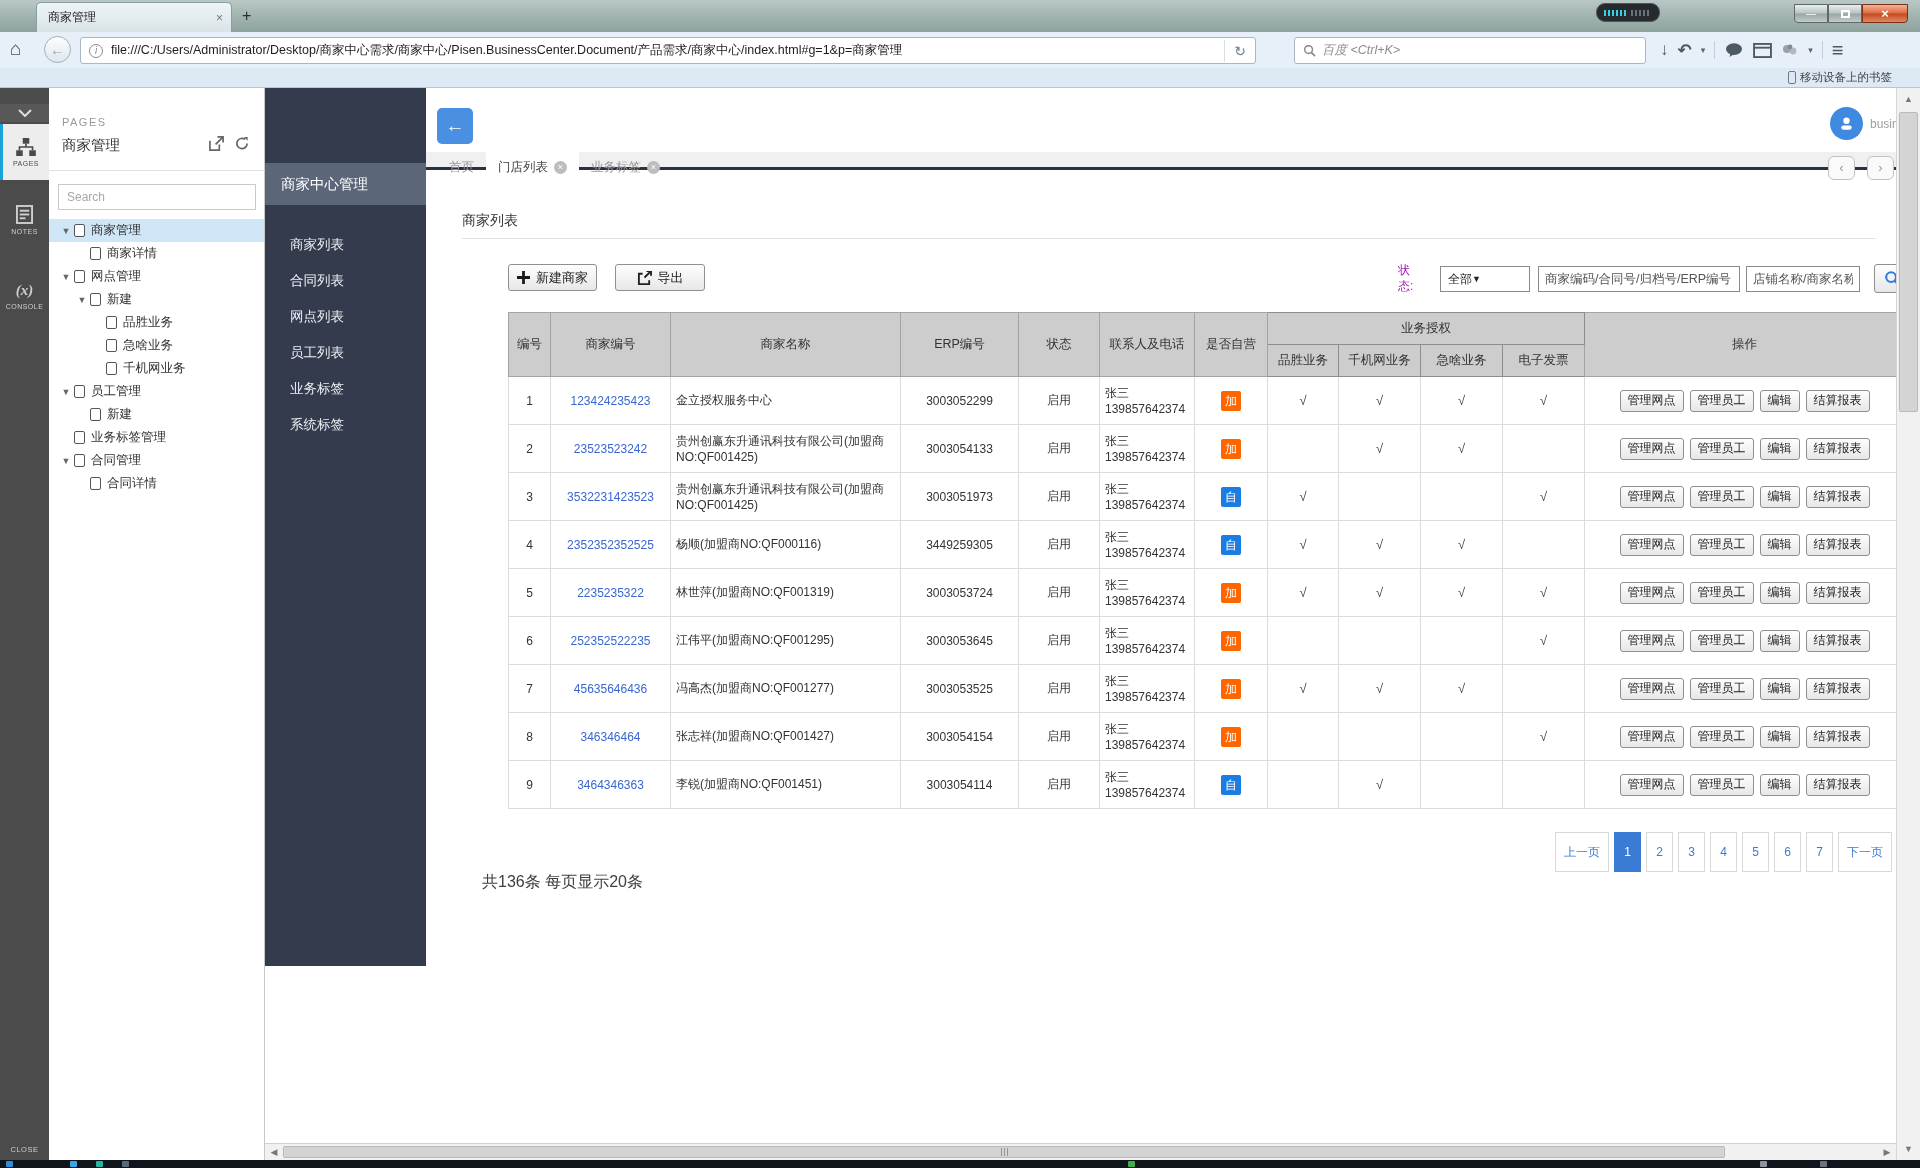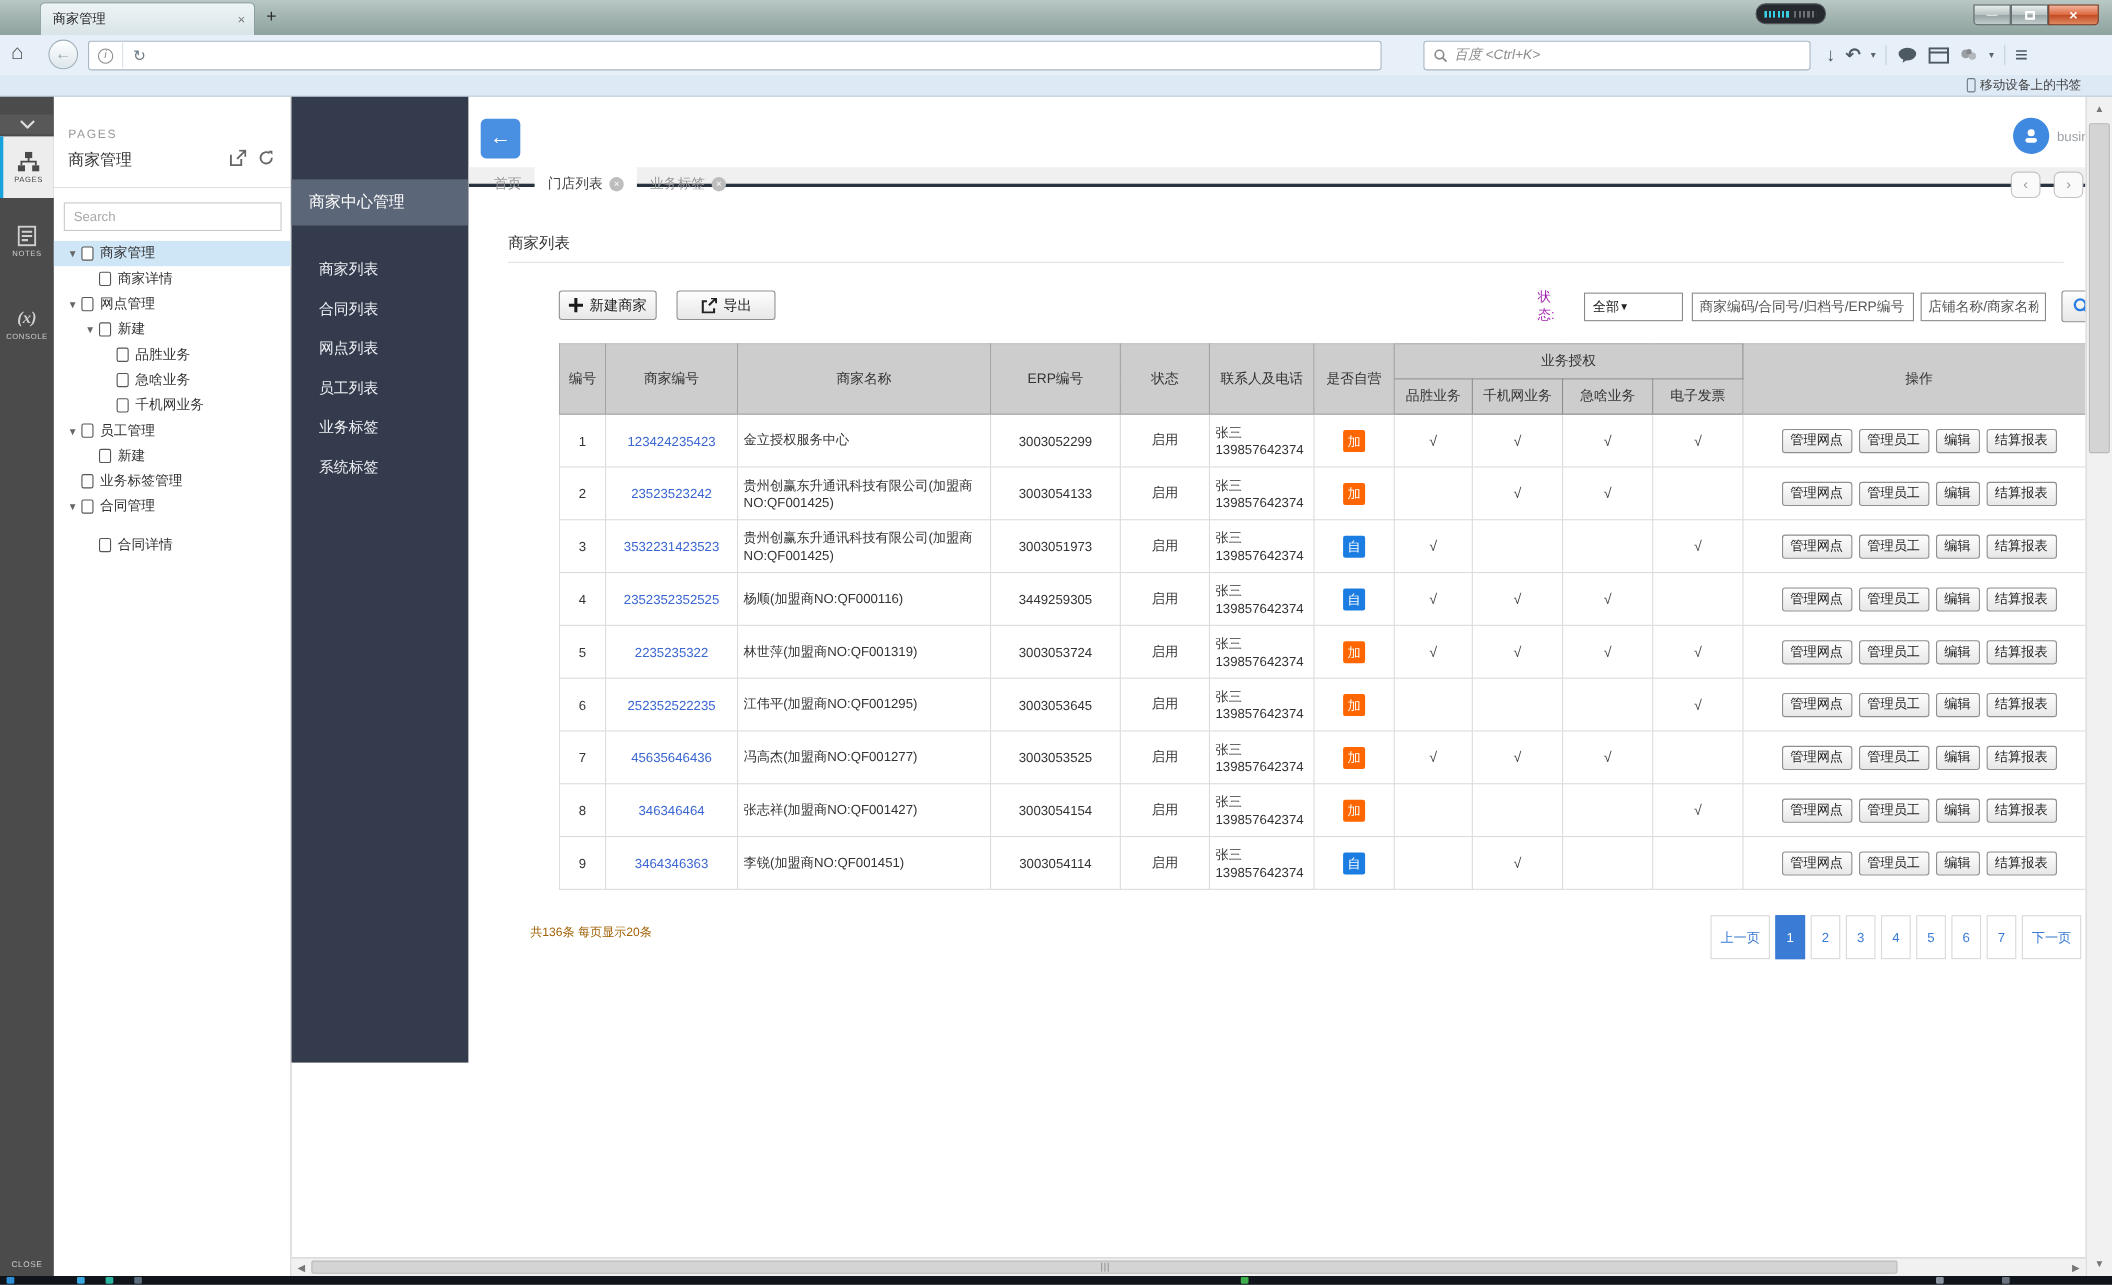--- a/index.html
+++ b/index.html
@@ -140,21 +140,21 @@
   #merchant-table td { border:1px solid #dcdcdc; font-size:12px; color:#333;
     text-align:center; padding:6px 5px; }
   #merchant-table td.left { text-align:left; }
   #merchant-table tr { height:48px; }
   a.code-link { color:#3a66d1; text-decoration:none; }
   .badge { display:inline-block; width:20px; height:20px; line-height:20px; border-radius:2px;
     color:#fff; font-size:12px; text-align:center; }
   .op-btn { height:22px; padding:0 7px; font-size:12px; margin:0 3px; white-space:nowrap; }
   .check { color:#444; font-size:13px; }
 
-  #page-summary { position:absolute; left:56px; top:752px; font-size:11px; color:#a16207; }
+  #page-summary { position:absolute; left:56px; top:784px; font-size:16px; color:#404040; }
   #pagination { position:absolute; right:4px; top:744px; display:flex; gap:5px; }
   .pg-btn { min-width:27px; height:40px; padding:0 8px; border:1px solid #d9d9d9; background:#fff;
     color:#3a7bd5; font-size:12px; display:flex; align-items:center; justify-content:center; }
   .pg-btn.active { background:#3a7bd5; border-color:#3a7bd5; color:#fff; }
 
   
   #v-scroll { left:1896px; top:88px; width:24px; height:1072px; background:#f1f1f1;
     border-left:1px solid #d6d6d6; }
   #v-scroll .arr { position:absolute; left:0; width:23px; height:18px; color:#777; font-size:9px;
     text-align:center; line-height:18px; }
@@ -191,20 +191,21 @@
       </div>
     <div class="wbtn close">×</div>
   </div>
 </div>
 
 <div id="navbar" class="abs"></div>
 <div id="home-icon" class="abs">⌂</div>
 <div id="back-circle" class="abs">←</div>
 <div id="url-field" class="abs">
   <span class="info">i</span>
+  <span class="url-text">file:///C:/Users/Administrator/Desktop/商家中心需求/商家中心/Pisen.BusinessCenter.Document/产品需求/商家中心/index.html#g=1&amp;p=商家管理</span>
   <span class="reload">↻</span>
 </div>
 <div id="search-field" class="abs">
   <svg width="13" height="13" viewBox="0 0 14 14">
     <circle cx="6" cy="6" r="4.2" fill="none" stroke="#888" stroke-width="1.6"></circle>
     <line x1="9.2" y1="9.2" x2="13" y2="13" stroke="#888" stroke-width="1.8"></line>
   </svg>
   <span class="hint">百度 &lt;Ctrl+K&gt;</span>
 </div>
 <div id="nav-icons" class="abs">
@@ -331,21 +332,21 @@
       <div class="tree-row" style="padding-left: 9px;">
         <span class="tree-caret"></span>
         <span class="page-icon"></span>
         <span>业务标签管理</span>
       </div>
       <div class="tree-row" style="padding-left: 9px;">
         <span class="tree-caret">▼</span>
         <span class="page-icon"></span>
         <span>合同管理</span>
       </div>
-      <div class="tree-row" style="padding-left: 25px; margin-top: 12px;">
+      <div class="tree-row" style="padding-left: 25px;">
         <span class="tree-caret"></span>
         <span class="page-icon"></span>
         <span>合同详情</span>
       </div>
     </div>
 </div>
 
 <div id="side-nav" class="abs">
   <div id="nav-header">商家中心管理</div>
   <div id="nav-items">

